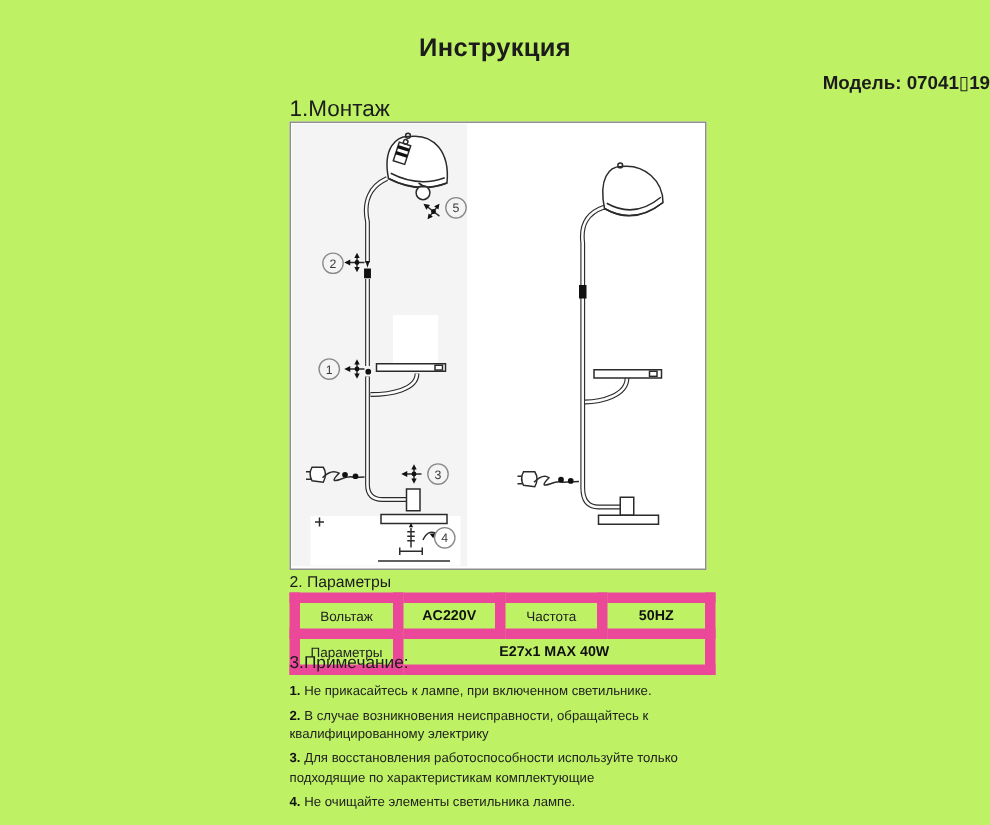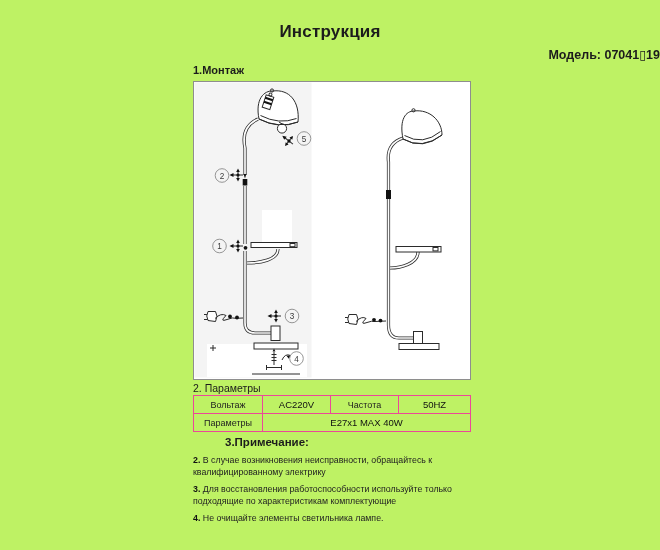--- a/index.html
+++ b/index.html
@@ -2,31 +2,31 @@
 <html><head>
 <meta charset="utf-8">
 <style>
   html,body{margin:0;padding:0;background:#ffffff;}
   #page{position:relative;width:660px;height:550px;background:#bef264;overflow:hidden;
         font-family:"Liberation Sans","DejaVu Sans",sans-serif;color:#1c1c1c;padding-left:44px;}
   .title{position:absolute;top:22px;left:0;width:660px;text-align:center;
          font-size:17px;font-weight:bold;letter-spacing:.2px;}
   .model{position:absolute;top:47px;left:0;width:660px;text-align:right;
          font-size:12.5px;font-weight:bold;}
-  .h-montage{position:absolute;left:193px;top:64px;font-size:11px;font-weight:bold;}
+  .h-montage{position:absolute;left:193px;top:64px;font-size:15px;font-weight:normal;}
   .diagram-box{position:absolute;left:193px;top:81px;width:276px;height:297px;
                border:1px solid #8e8e8e;background:#ffffff;}
   .diagram-box svg{display:block;}
   .h-params{position:absolute;left:193px;top:382px;font-size:10.5px;font-weight:normal;}
   table.params{position:absolute;left:193px;top:395px;width:277px;border-collapse:collapse;
                table-layout:fixed;}
-  table.params td{border:1px solid #ec4899;height:17px;text-align:center;vertical-align:middle;
+  table.params td{border:7px solid #ec4899;height:17px;text-align:center;vertical-align:middle;
                   padding:0;font-size:9px;color:#222;}
-  table.params td.val{font-size:9.5px;font-weight:normal;color:#111;}
-  .h-notes{position:absolute;left:193px;top:436px;font-size:11.5px;font-weight:bold;margin-left:32px;}
+  table.params td.val{font-size:9.5px;font-weight:bold;color:#111;}
+  .h-notes{position:absolute;left:193px;top:436px;font-size:11.5px;font-weight:normal;}
   .notes{position:absolute;left:193px;top:454px;width:280px;}
   .note{font-size:8.8px;line-height:1.38;color:#222;margin-bottom:4.5px;}
   .note b{font-weight:bold;color:#111;}
   
   .ln{stroke:#2b2b2b;stroke-width:1;fill:none;}
   .tube-o{stroke:#2b2b2b;stroke-width:3.2;fill:none;}
   .tube-i{stroke:#fcfcfc;stroke-width:1.7;fill:none;}
   .whitefill{fill:#ffffff;stroke:#2b2b2b;stroke-width:1;}
   .blk{fill:#111;stroke:none;}
   .callout-circle{fill:none;stroke:#8a8a8a;stroke-width:0.9;}
@@ -207,18 +207,19 @@
     <tr>
       <td>Параметры</td>
       <td class="val" colspan="3">E27x1 MAX 40W</td>
     </tr>
   </tbody>
     </table>
 
   <div class="h-notes">3.Примечание:</div>
 
   <div class="notes">
+    <div class="note"><b>1.</b> <span>Не прикасайтесь к лампе, при включенном светильнике.</span></div>
     <div class="note"><b>2.</b> <span>В случае возникновения неисправности, обращайтесь к квалифицированному электрику</span></div>
     <div class="note"><b>3.</b> <span>Для восстановления работоспособности используйте только подходящие по характеристикам комплектующие</span></div>
     <div class="note"><b>4.</b> <span>Не очищайте элементы светильника лампе.</span></div>
   </div>
 
 </div>
 
 </body></html>

